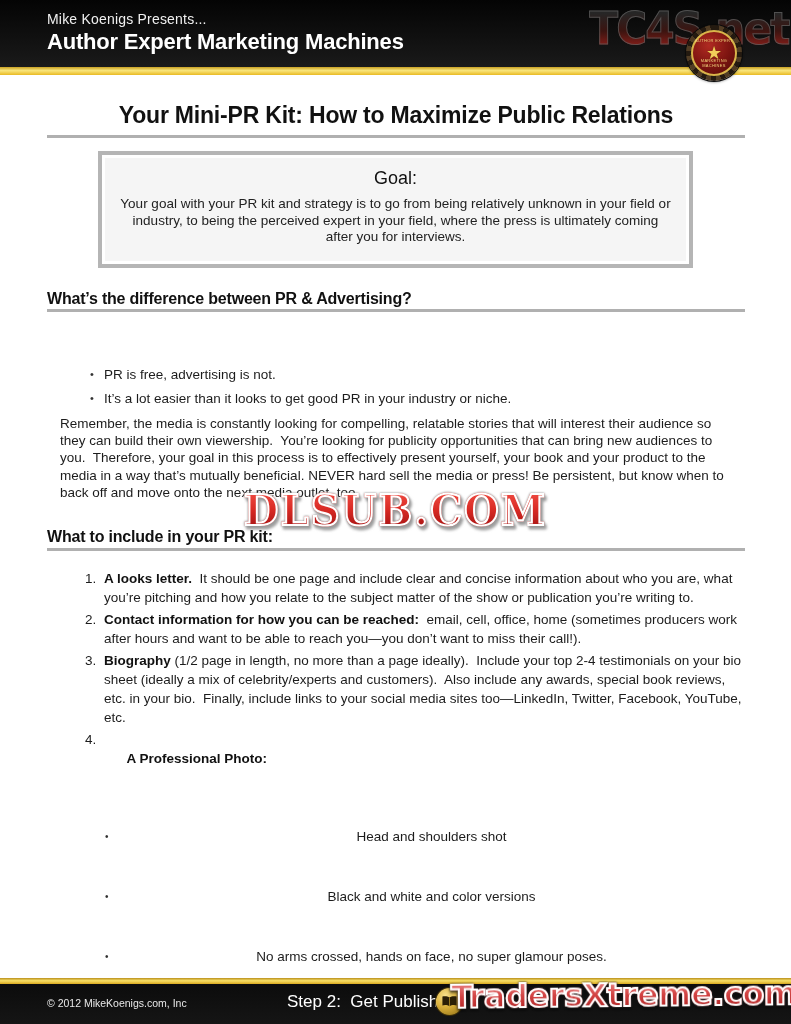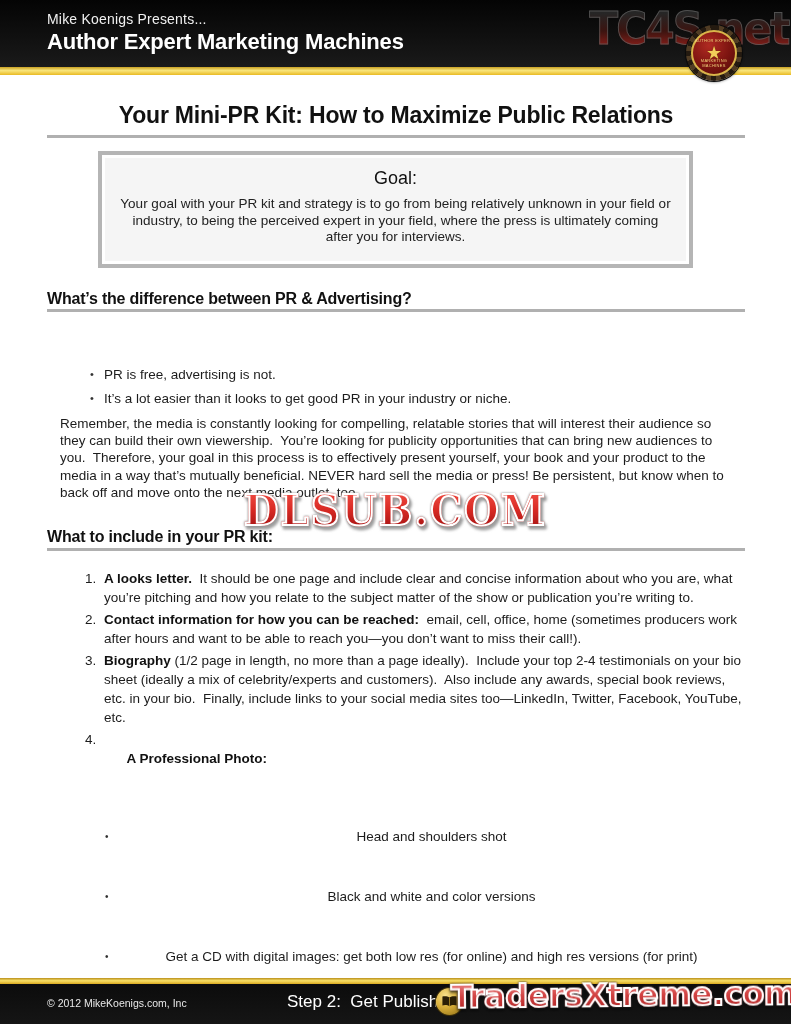--- a/index.html
+++ b/index.html
@@ -207,21 +207,20 @@
     <div class="body"><span></span><b>Biography</b><span> (1/2 page in length, no more than a page ideally).  Include your top 2-4 testimonials on your bio sheet (ideally a mix of celebrity/experts and customers).  Also include any awards, special book reviews, etc. in your bio.  Finally, include links to your social media sites too—LinkedIn, Twitter, Facebook, YouTube, etc.</span></div>
   </div>
 
   <div class="item">
     <span class="num">4.</span>
     <div class="body">
       <span></span><b>A Professional Photo:</b><span></span>
       <ul class="sub-bullets">
         <li>Head and shoulders shot</li>
         <li>Black and white and color versions</li>
-        <li>Get a CD with digital images: get both low res (for online) and high res versions (for print)</li>
         <li>No arms crossed, hands on face, no super glamour poses.</li>
         
       </ul>
     </div>
   </div>
 
 </div>
 
 <div class="footer-gold"></div>
 <div class="footer">

